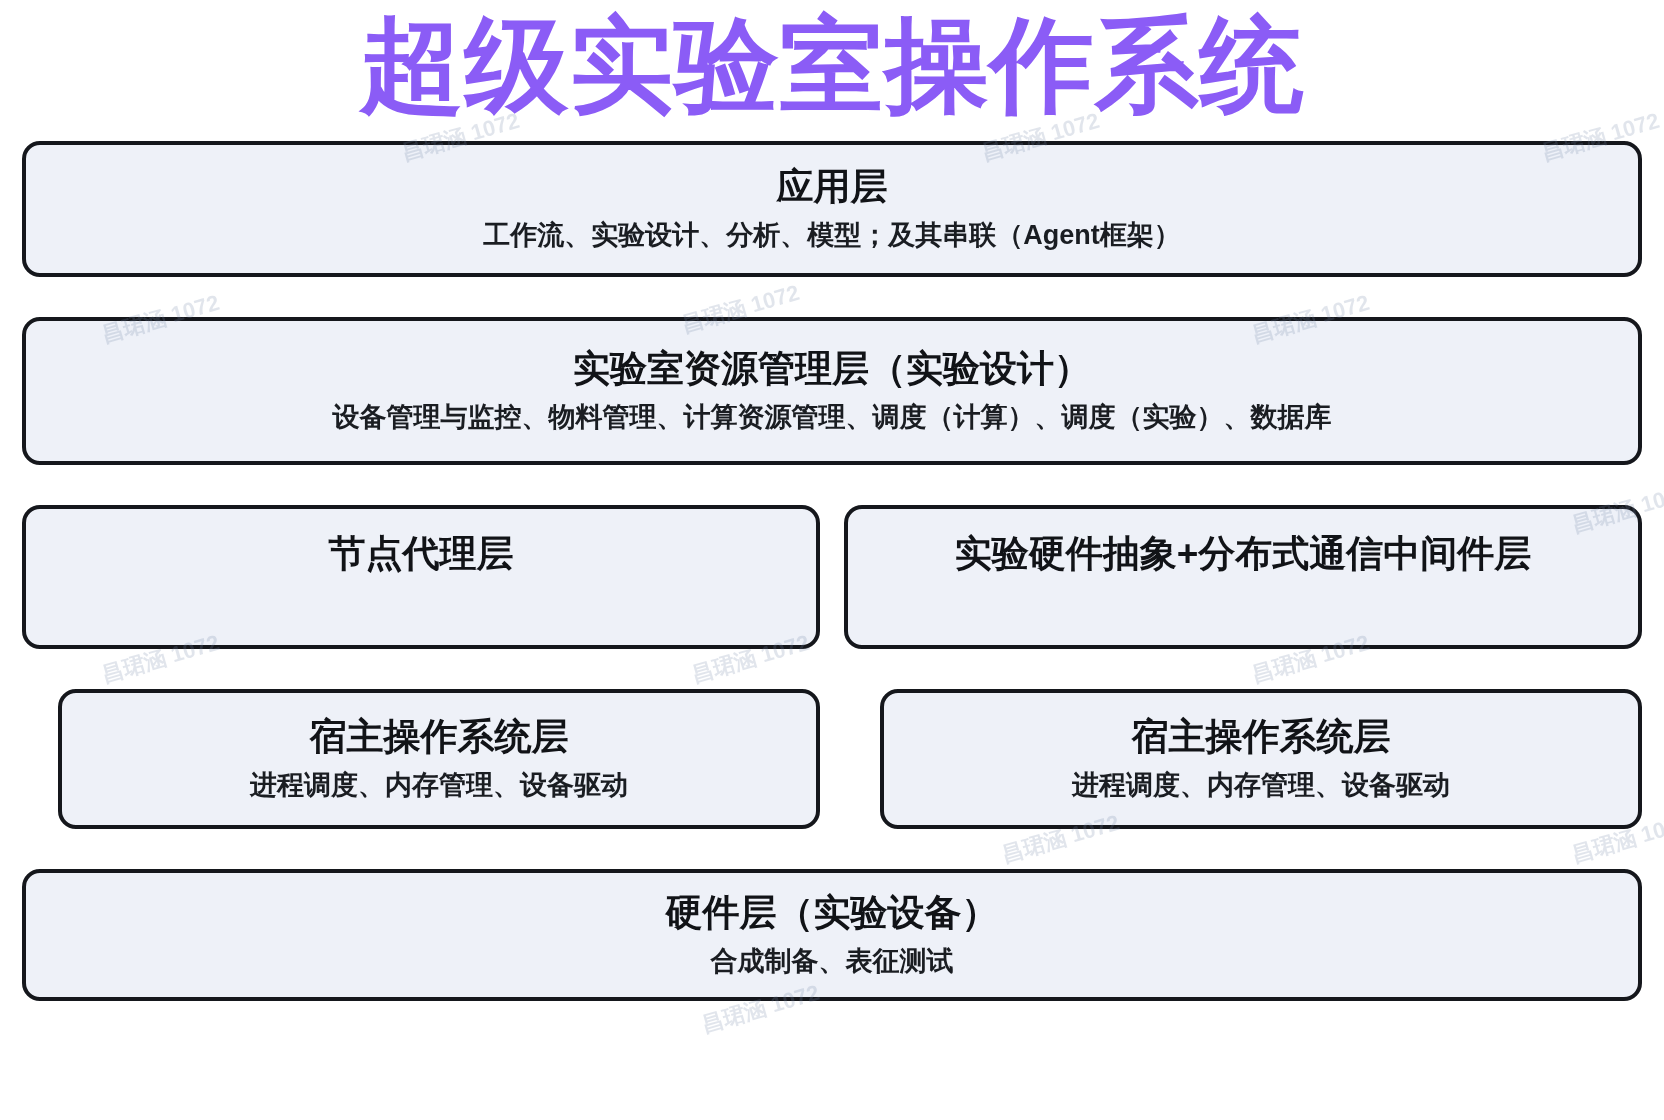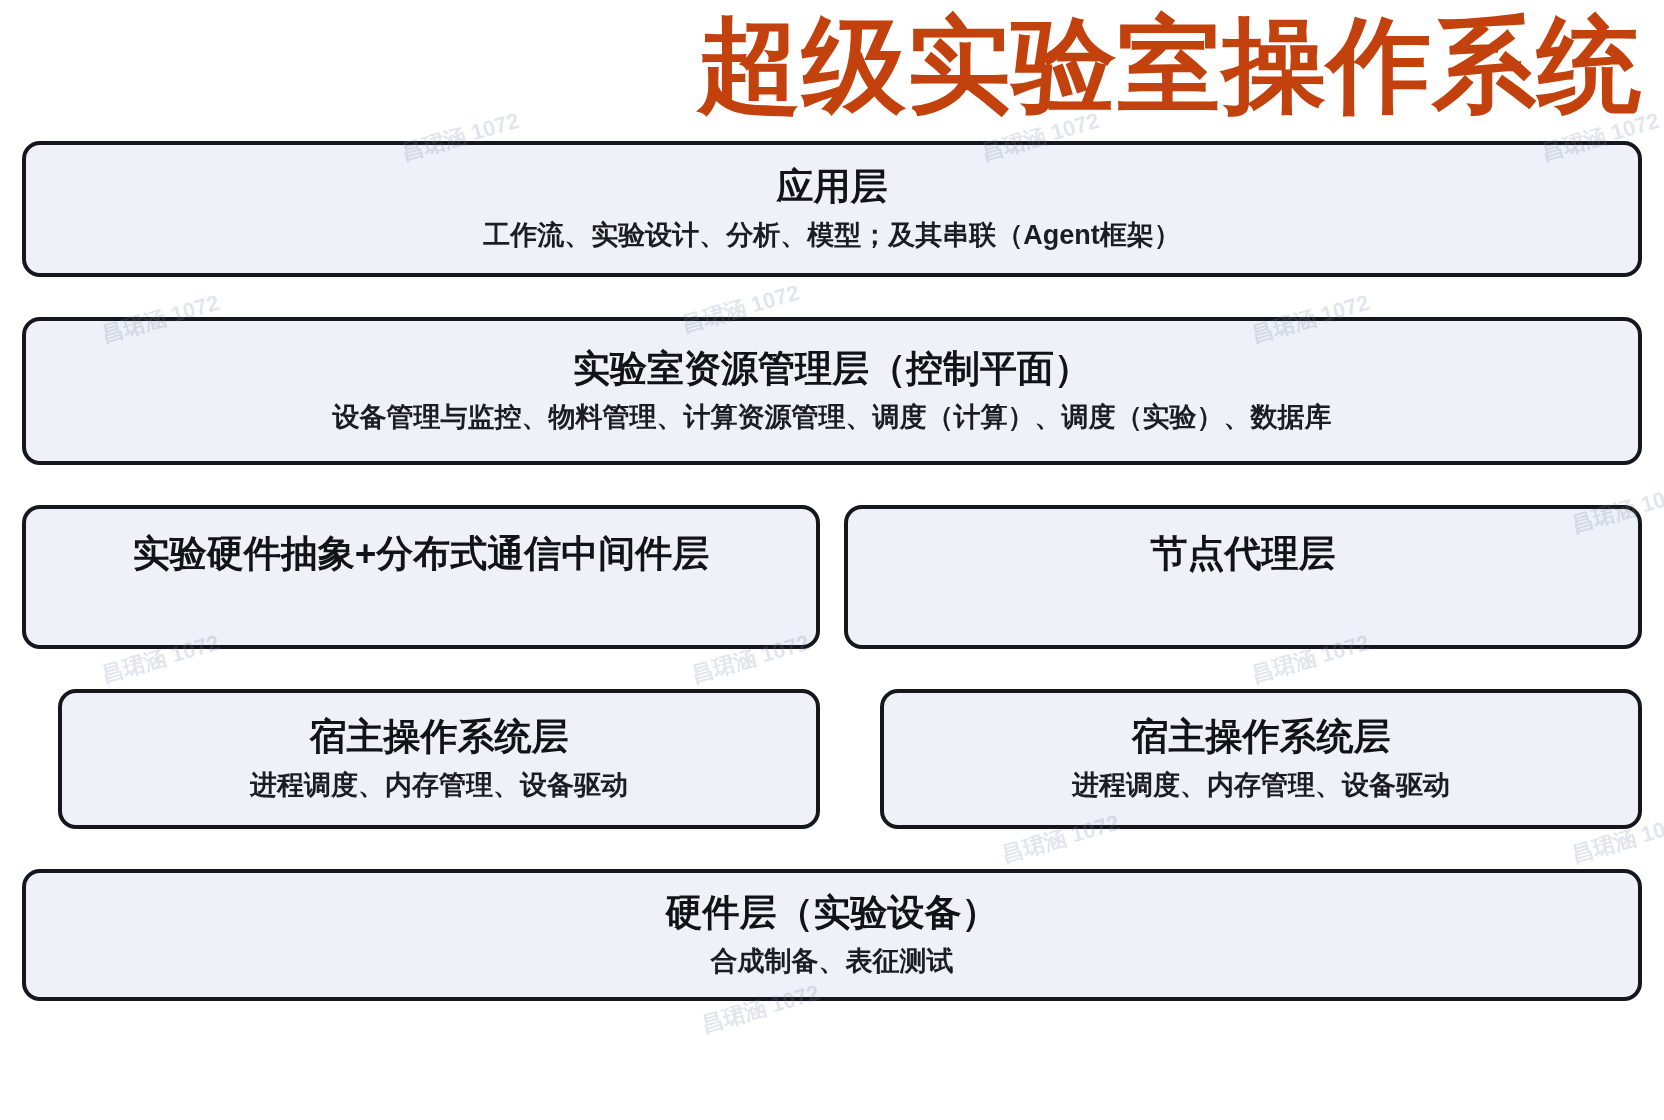--- a/index.html
+++ b/index.html
@@ -16,27 +16,27 @@
     position: relative;
   }
   .page {
     position: relative;
     width: 1664px;
     height: 1120px;
     box-sizing: border-box;
     padding: 0 22px;
   }
   .title {
-    text-align: right;
+    text-align: center;
     font-size: 104px;
     line-height: 1.18;
     font-weight: 800;
     letter-spacing: 1px;
     margin: 4px 0 14px 0;
-    color: #c2410c;
+    color: #8b5cf6;
   }
   .stack {
     display: flex;
     flex-direction: column;
     gap: 40px;
   }
   .row {
     display: flex;
     gap: 24px;
   }
@@ -103,30 +103,30 @@
   <div class="title">超级实验室操作系统</div>
 
   <div class="stack">
 
     <div class="box full h-app">
       <div class="box-title">应用层</div>
       <div class="box-sub">工作流、实验设计、分析、模型；及其串联（Agent框架）</div>
     </div>
 
     <div class="box full h-res">
-      <div class="box-title">实验室资源管理层（控制平面）</div>
+      <div class="box-title">实验室资源管理层（实验设计）</div>
       <div class="box-sub">设备管理与监控、物料管理、计算资源管理、调度（计算）、调度（实验）、数据库</div>
     </div>
 
     <div class="row">
       <div class="box half h-mid tall-top">
-        <div class="box-title">实验硬件抽象+分布式通信中间件层</div>
+        <div class="box-title">节点代理层</div>
       </div>
       <div class="box half h-mid tall-top">
-        <div class="box-title">节点代理层</div>
+        <div class="box-title">实验硬件抽象+分布式通信中间件层</div>
       </div>
     </div>
 
     <div class="row">
       <div class="box half h-host">
         <div class="box-title">宿主操作系统层</div>
         <div class="box-sub">进程调度、内存管理、设备驱动</div>
       </div>
       <div class="box half h-host">
         <div class="box-title">宿主操作系统层</div>

